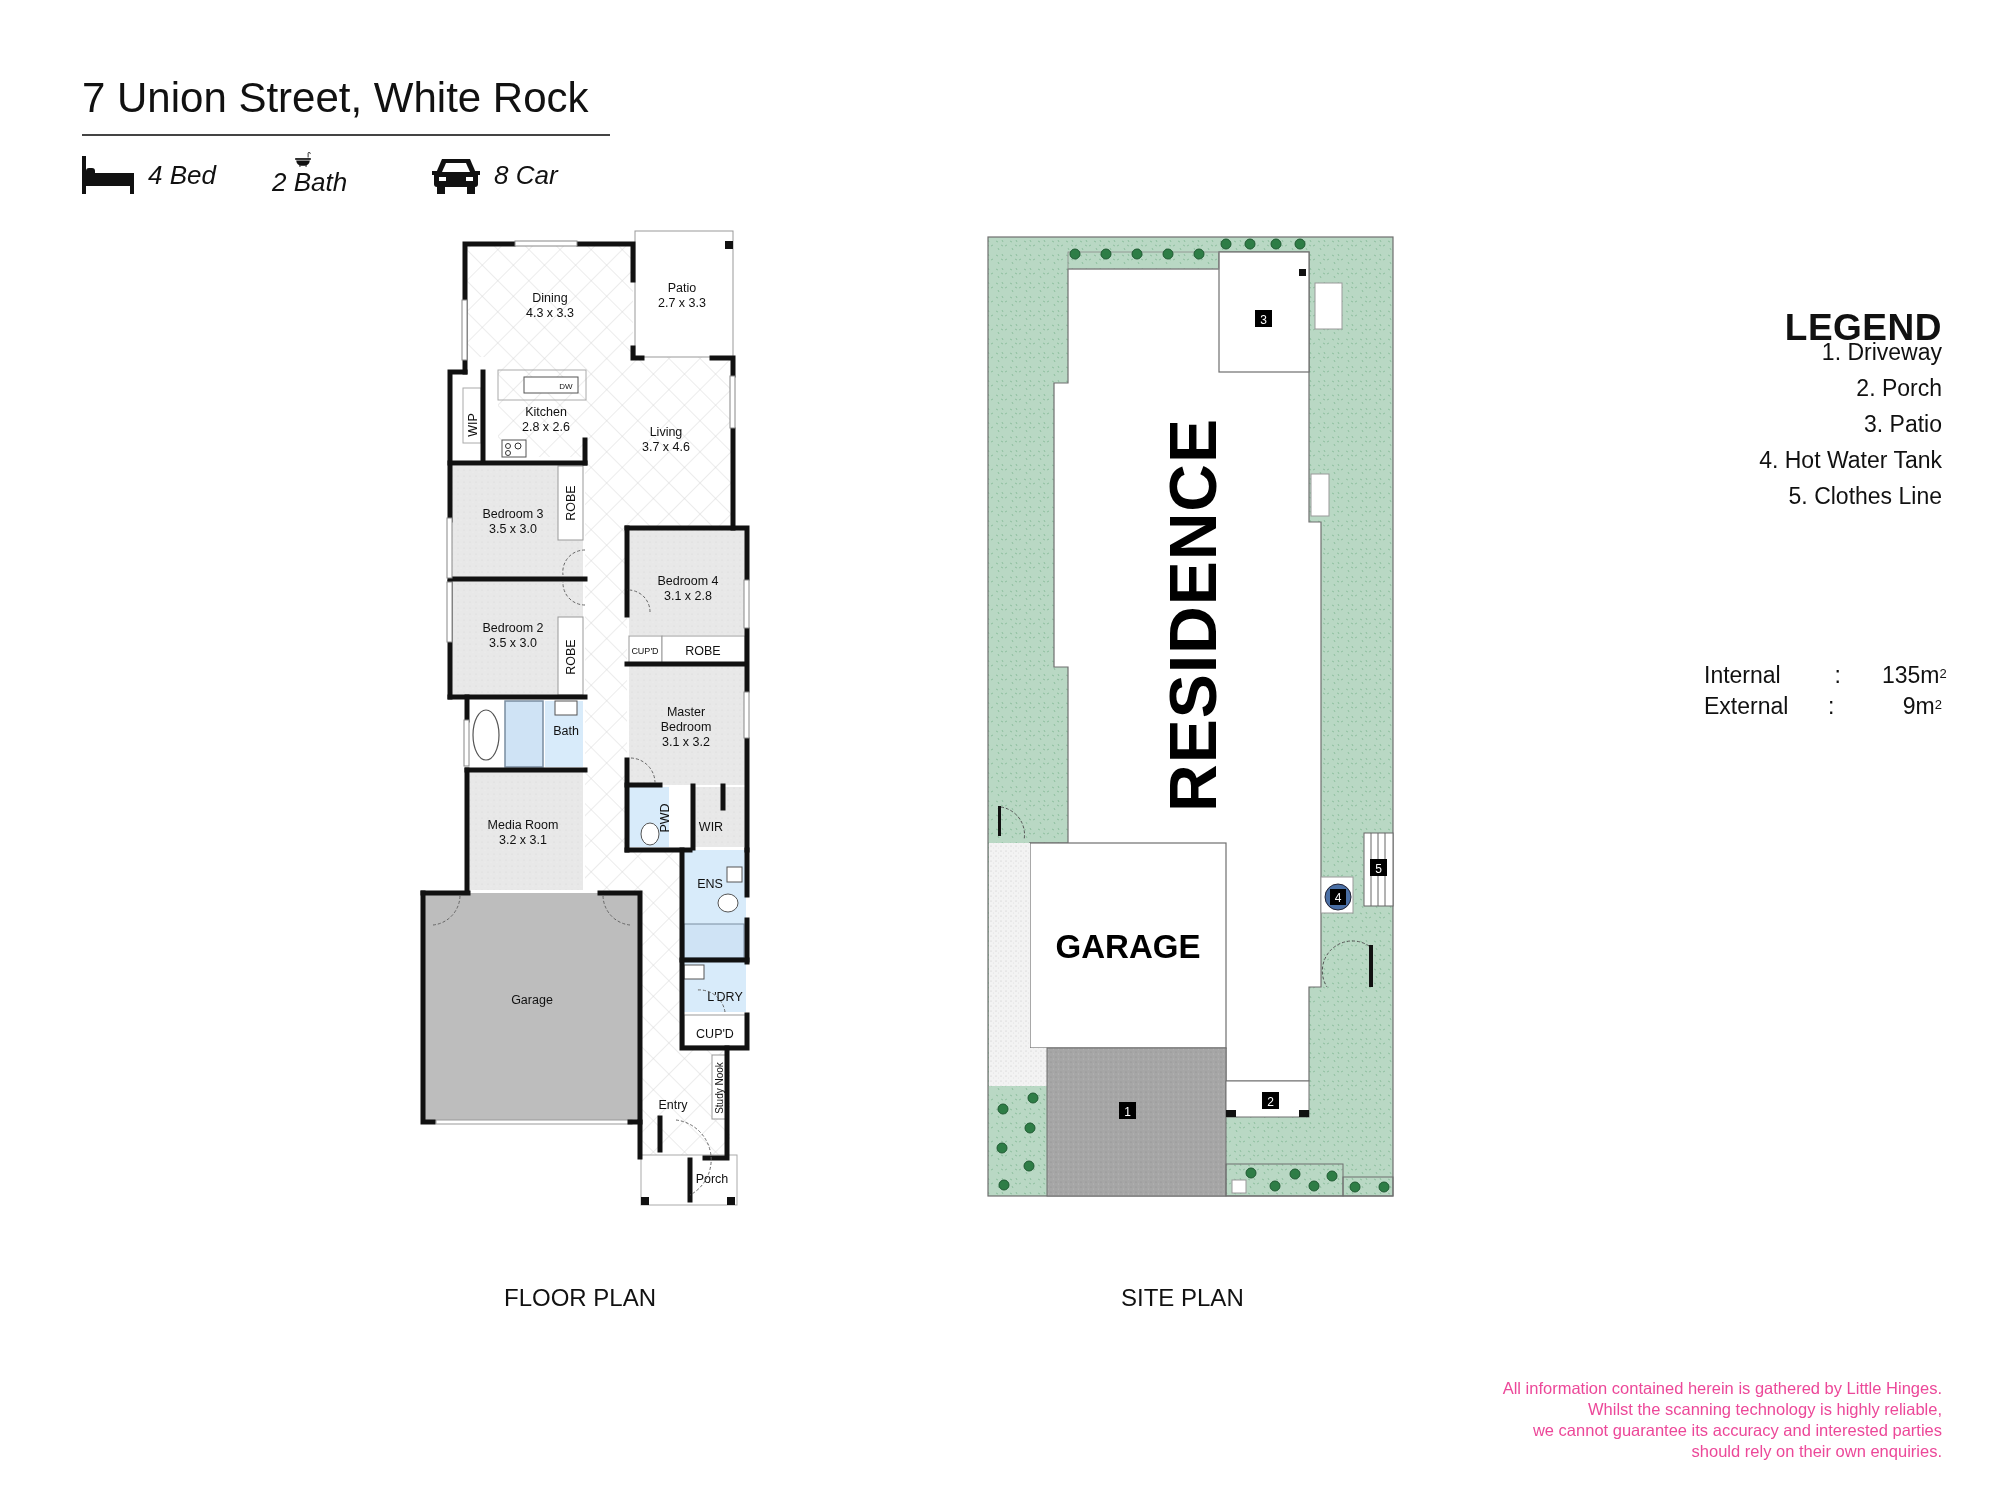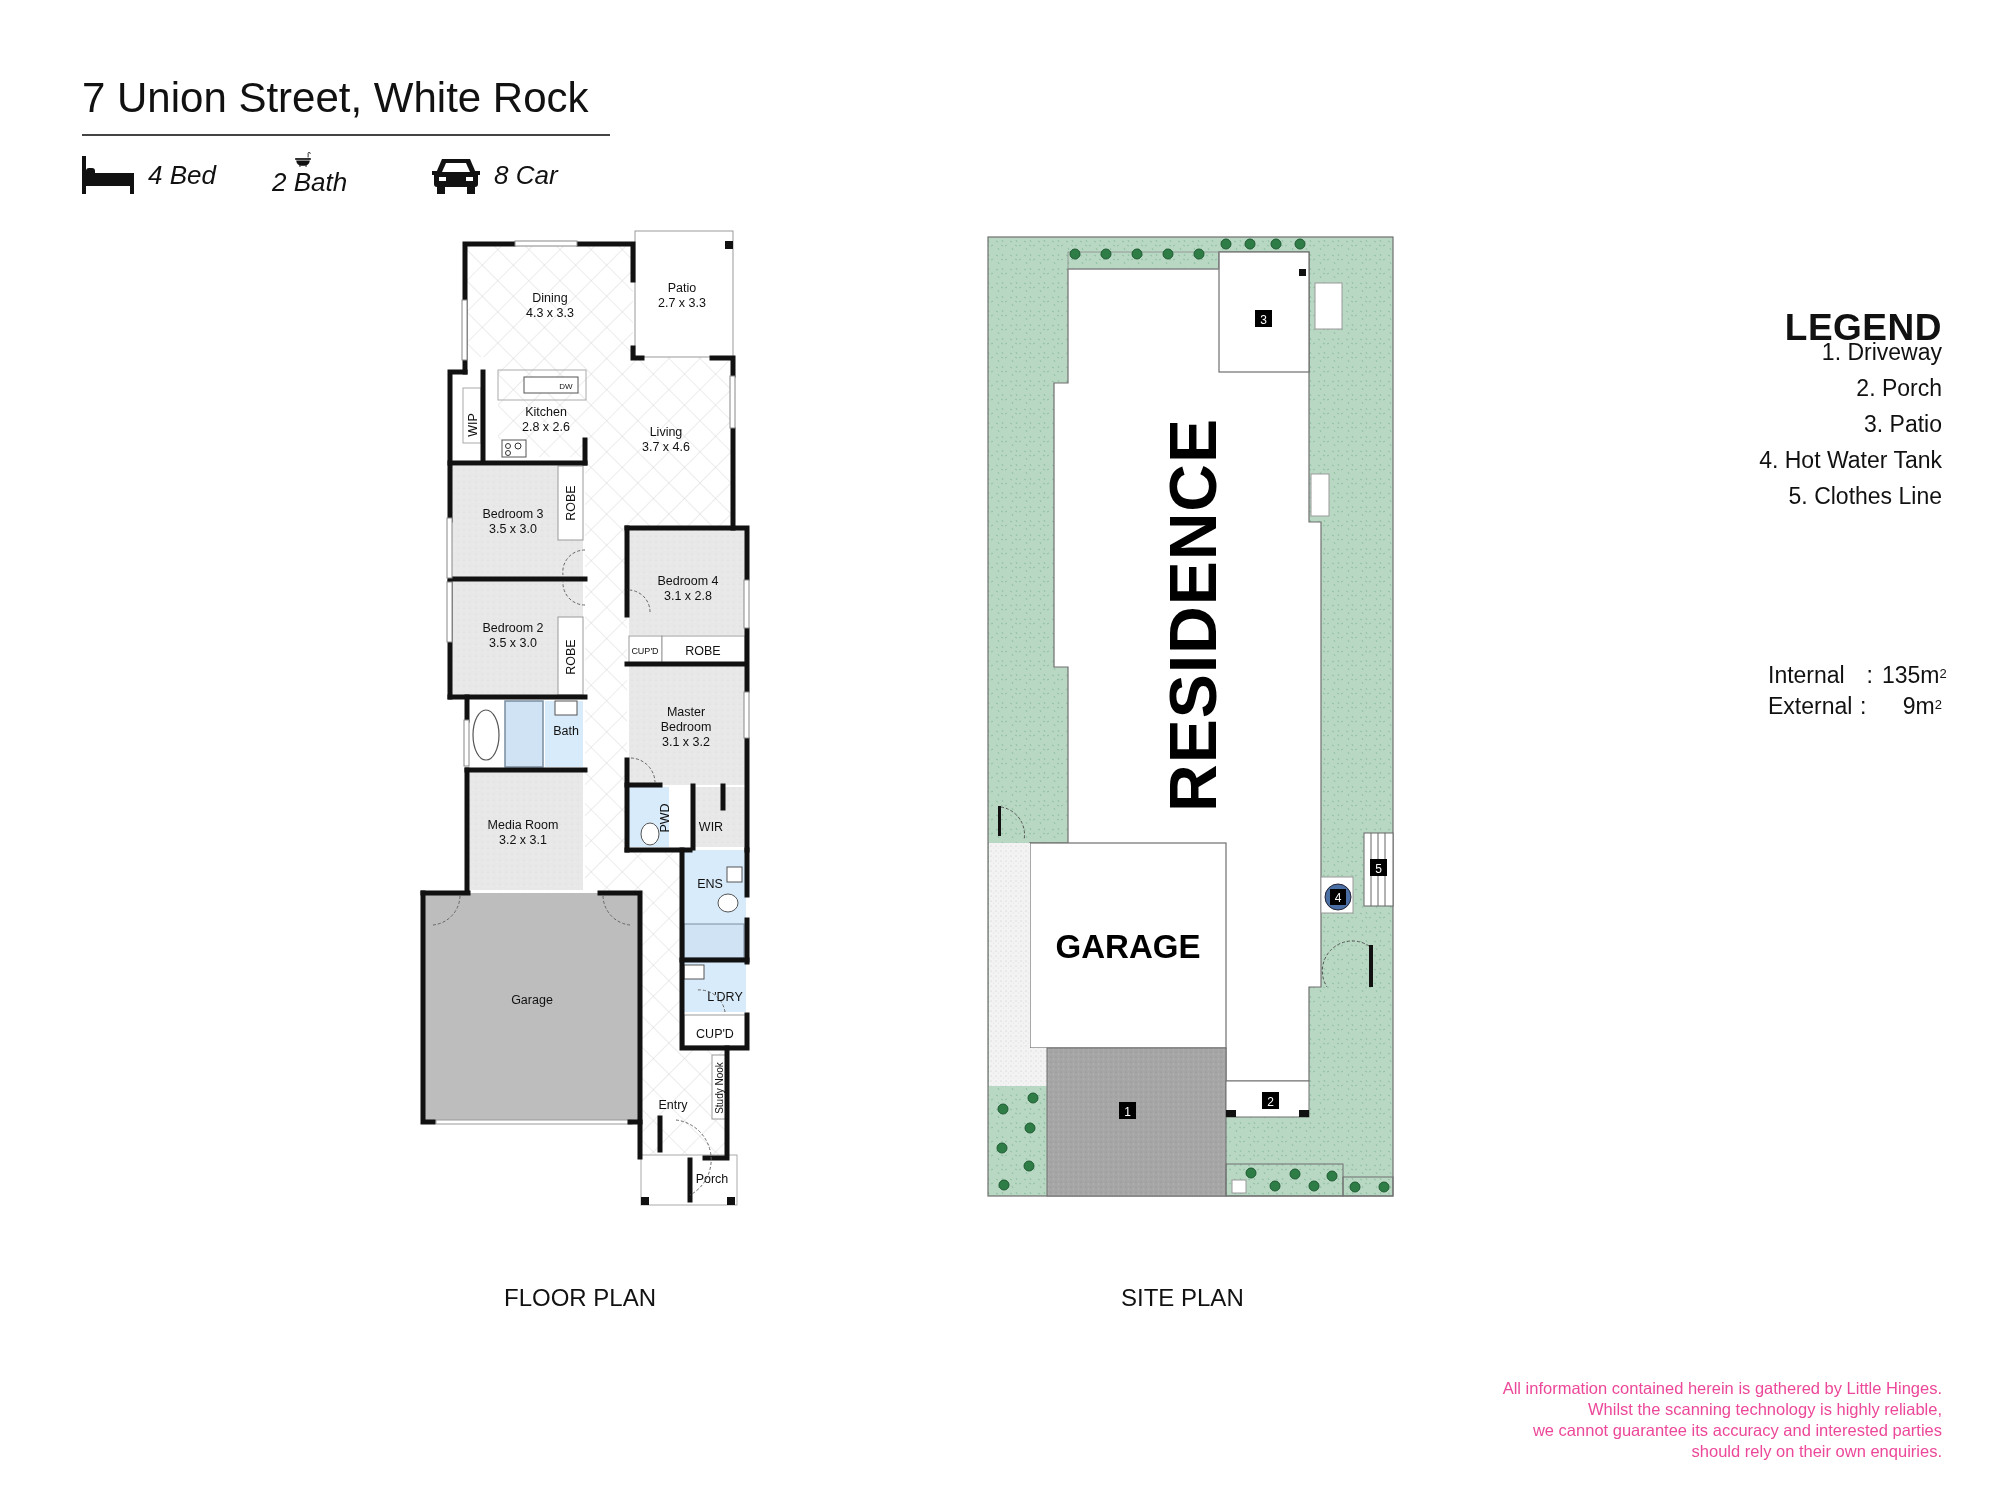--- a/index.html
+++ b/index.html
@@ -10,21 +10,21 @@
   #title-rule { left:82px; top:134px; width:528px; height:2px; background:#444; }
   .feat { position:absolute; top:152px; display:flex; align-items:center; height:46px;font-style:italic; }
   .feat svg { display:block; }
   .feat span { font-size:26px; margin-left:14px; white-space:nowrap; }
   #plan-svg { position:absolute; left:0; top:0; }
   .room-label { font-family:"Liberation Sans", sans-serif; font-size:12.5px; fill:#111; text-anchor:middle; }
   .legend-h { right:58px; top:278px; font-size:37px; font-weight:bold; letter-spacing:0.5px; text-align:right; white-space:nowrap;margin-top:29px; }
   .legend-list { right:58px; top:334px; text-align:right; }
   .legend-item { font-size:23px; line-height:36px; white-space:nowrap; }
   .area { right:58px; top:660px; font-size:23px; line-height:31px; }
-  .area-row { display:flex; justify-content:flex-end; white-space:nowrap; }
+  .area-row { display:flex; justify-content:flex-end; white-space:nowrap;gap:32px; }
   .area-row .k { width:92px; text-align:left; }
   .area-row .sep { width:22px; text-align:left; }
   .area-row .v { width:60px; text-align:right; }
   sup { font-size:13px; vertical-align:top; position:relative; top:-2px; }
   .caption { top:1284px; font-size:24px; white-space:nowrap; }
   #disclaimer { right:58px; top:1378px; text-align:right; font-size:16.5px; line-height:21px; color:#ec4899; }
 </style>
 </head>
 <body>
 

